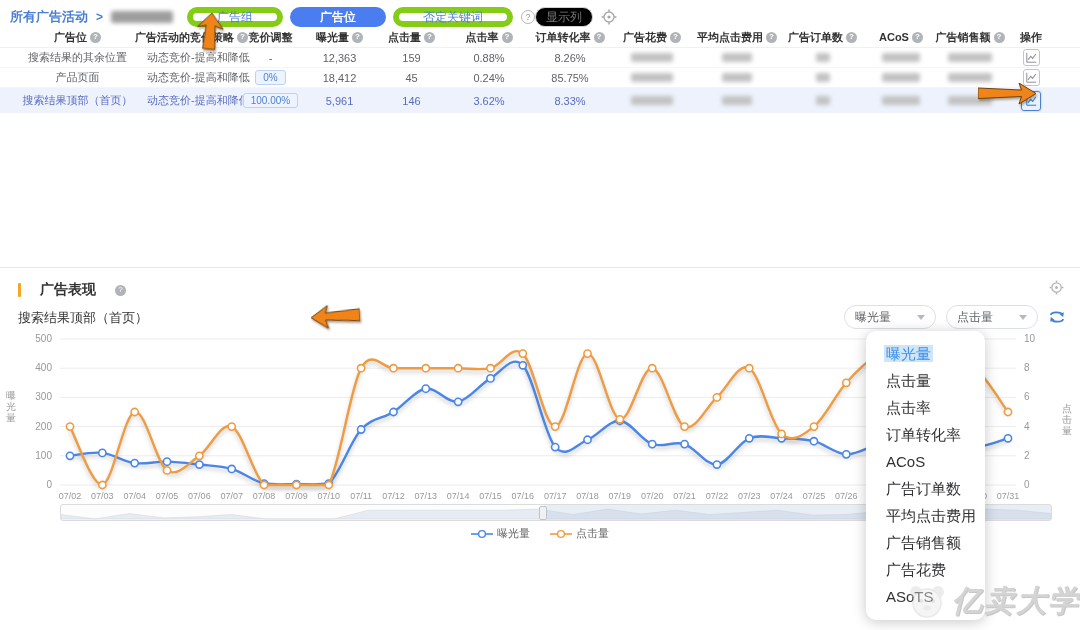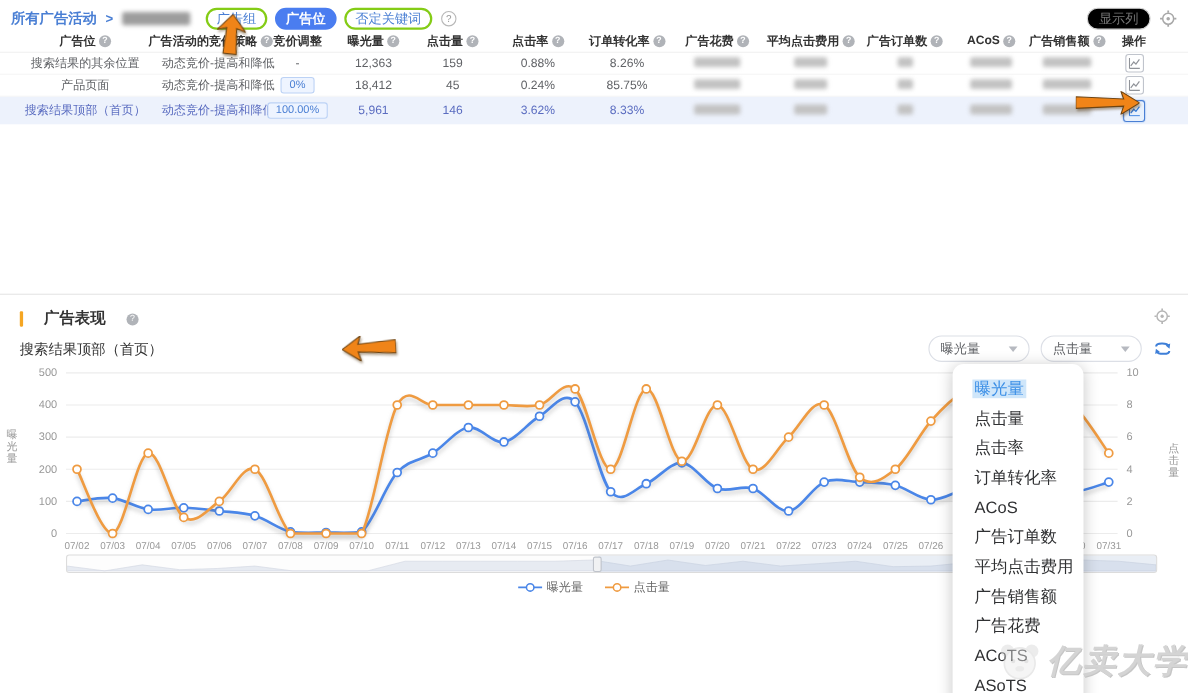--- a/index.html
+++ b/index.html
@@ -3,29 +3,29 @@
 <meta charset="utf-8">
 <style>
   * { margin:0; padding:0; box-sizing:border-box; }
   html,body { background:#fff; }
   .page {
     position:relative; width:1080px; height:630px; background:#fff; overflow:hidden;
     font-family:"Liberation Sans","DejaVu Sans",sans-serif; color:#333;
   }
   
   .topbar { position:absolute; top:5px; left:10px; right:10px; height:24px;
-    display:flex; align-items:center; justify-content:space-between; }
+    display:flex; align-items:center; }
   .topbar-left { display:flex; align-items:center; gap:8px; }
   .crumb { color:#4a7fd4; font-size:13px; font-weight:700; cursor:pointer; }
   .crumb-sep { color:#4a7fd4; font-size:12px; font-weight:700; }
   .redact { display:inline-block; background:#c2c2c2; border-radius:2px; filter:blur(2px); }
   .campaign-redact { width:62px; height:12px; background:#9d9d9d; }
   .tabs { display:flex; align-items:center; gap:7px; margin-left:6px; }
-  .pill { display:inline-flex; align-items:center; height:20px; padding:0 8px; border-radius:11px;
-    font-size:12px; border:2px solid #84cc16; color:#4a7fd4; background:#fff; cursor:pointer; white-space:nowrap;font-family:Liberation Serif, serif; }
+  .pill { display:inline-flex; align-items:center; height:20px; padding:0 24px; border-radius:11px;
+    font-size:12px; border:6px solid #84cc16; color:#4a7fd4; background:#fff; cursor:pointer; white-space:nowrap;font-family:Liberation Serif, serif; }
   .pill.active { background:#4a7df0; color:#fff; border-color:#4a7df0; font-weight:700; }
   .q-badge { display:inline-flex; align-items:center; justify-content:center; width:11px; height:11px;
     border-radius:50%; background:#b0b3b8; color:#fff; font-size:8px; line-height:1; flex:0 0 auto; }
   .q-outline { width:14px; height:14px; background:#fff; border:1px solid #b8b8b8; color:#9a9a9a; font-size:9px; }
   .btn-showcols { display:inline-flex; align-items:center; height:20px; padding:0 10px; border:1px solid #d2d2d2;
     border-radius:11px; font-size:12px; color:#777; background:#000000; cursor:pointer; }
   .topbar-right { display:flex; align-items:center; gap:8px; }
   .gear-btn { cursor:pointer; display:inline-flex; }
   
   .adtable { position:absolute; top:27px; left:0; right:0; font-size:11px; }
@@ -418,21 +418,20 @@
   <div class="dropdown" id="dropdown">
       <div class="dd-item sel"><span>曝光量</span></div>
       <div class="dd-item"><span>点击量</span></div>
       <div class="dd-item"><span>点击率</span></div>
       <div class="dd-item"><span>订单转化率</span></div>
       <div class="dd-item"><span>ACoS</span></div>
       <div class="dd-item"><span>广告订单数</span></div>
       <div class="dd-item"><span>平均点击费用</span></div>
       <div class="dd-item"><span>广告销售额</span></div>
       <div class="dd-item"><span>广告花费</span></div>
-      <div class="dd-item"><span>ACoTS</span></div>
       <div class="dd-item"><span>ASoTS</span></div>
     </div>
 
   <div class="watermark">
     <svg width="42" height="38" viewBox="0 0 42 38" style="opacity:.55">
       <circle cx="10" cy="9" r="6" fill="#d8d8d8"></circle>
         <circle cx="32" cy="9" r="6" fill="#d8d8d8"></circle>
       <circle cx="21" cy="20" r="14" fill="#e9e9e9" stroke="#cfcfcf" stroke-width="1.5"></circle>
       <circle cx="15" cy="18" r="2" fill="#c2c2c2"></circle>
         <circle cx="27" cy="18" r="2" fill="#c2c2c2"></circle>

